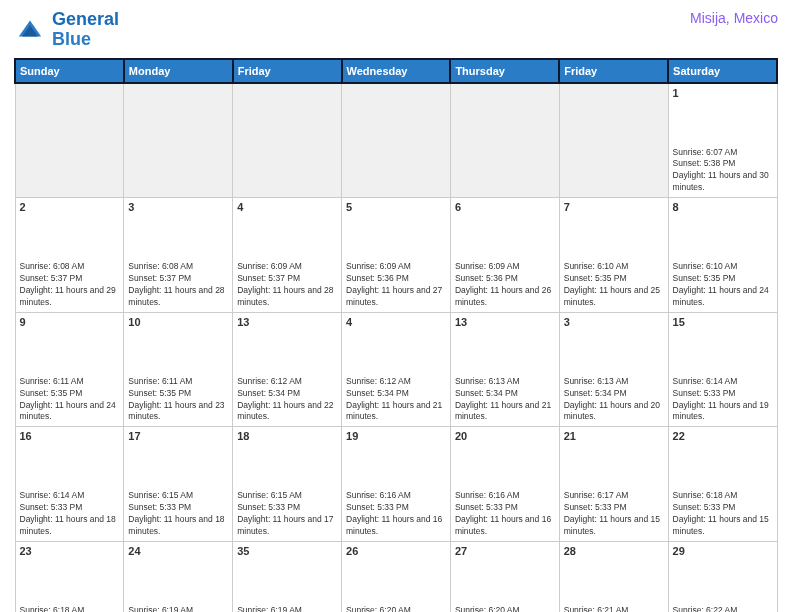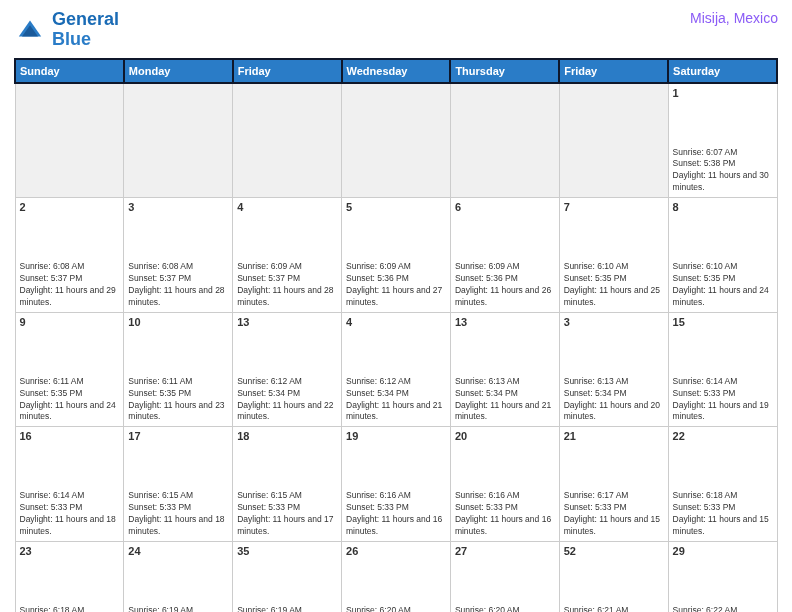--- a/index.html
+++ b/index.html
@@ -302,21 +302,21 @@
 Sunset: 5:33 PM
 Daylight: 11 hours and 12 minutes.</div>
           </td>
           <td>
             <span class="day-number">27</span>
             <div class="day-info" style="white-space: pre-line;">Sunrise: 6:20 AM
 Sunset: 5:33 PM
 Daylight: 11 hours and 12 minutes.</div>
           </td>
           <td>
-            <span class="day-number">52</span>
+            <span class="day-number">28</span>
             <div class="day-info" style="white-space: pre-line;">Sunrise: 6:21 AM
 Sunset: 5:33 PM
 Daylight: 11 hours and 11 minutes.</div>
           </td>
           <td>
             <span class="day-number">29</span>
             <div class="day-info" style="white-space: pre-line;">Sunrise: 6:22 AM
 Sunset: 5:33 PM
 Daylight: 11 hours and 11 minutes.</div>
           </td>

